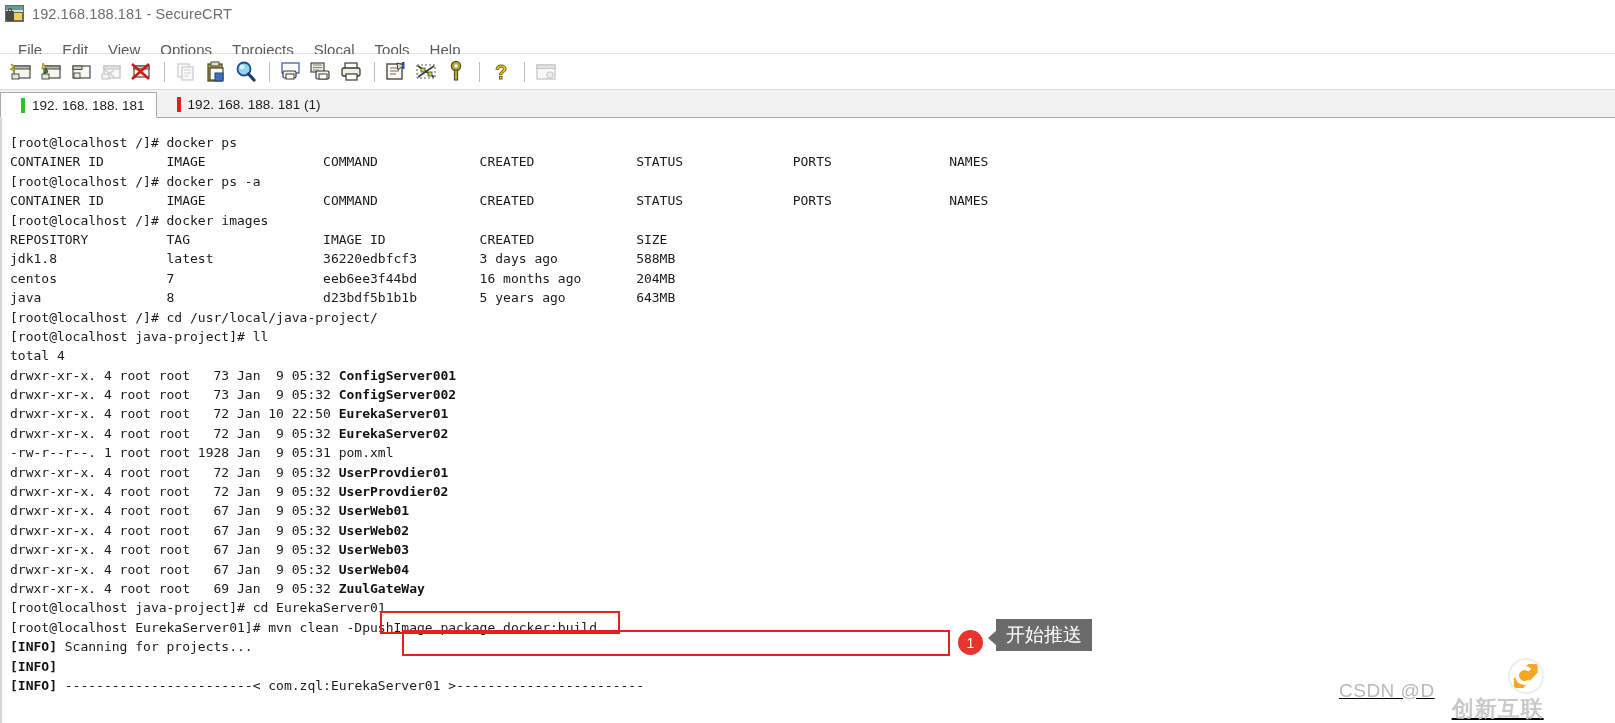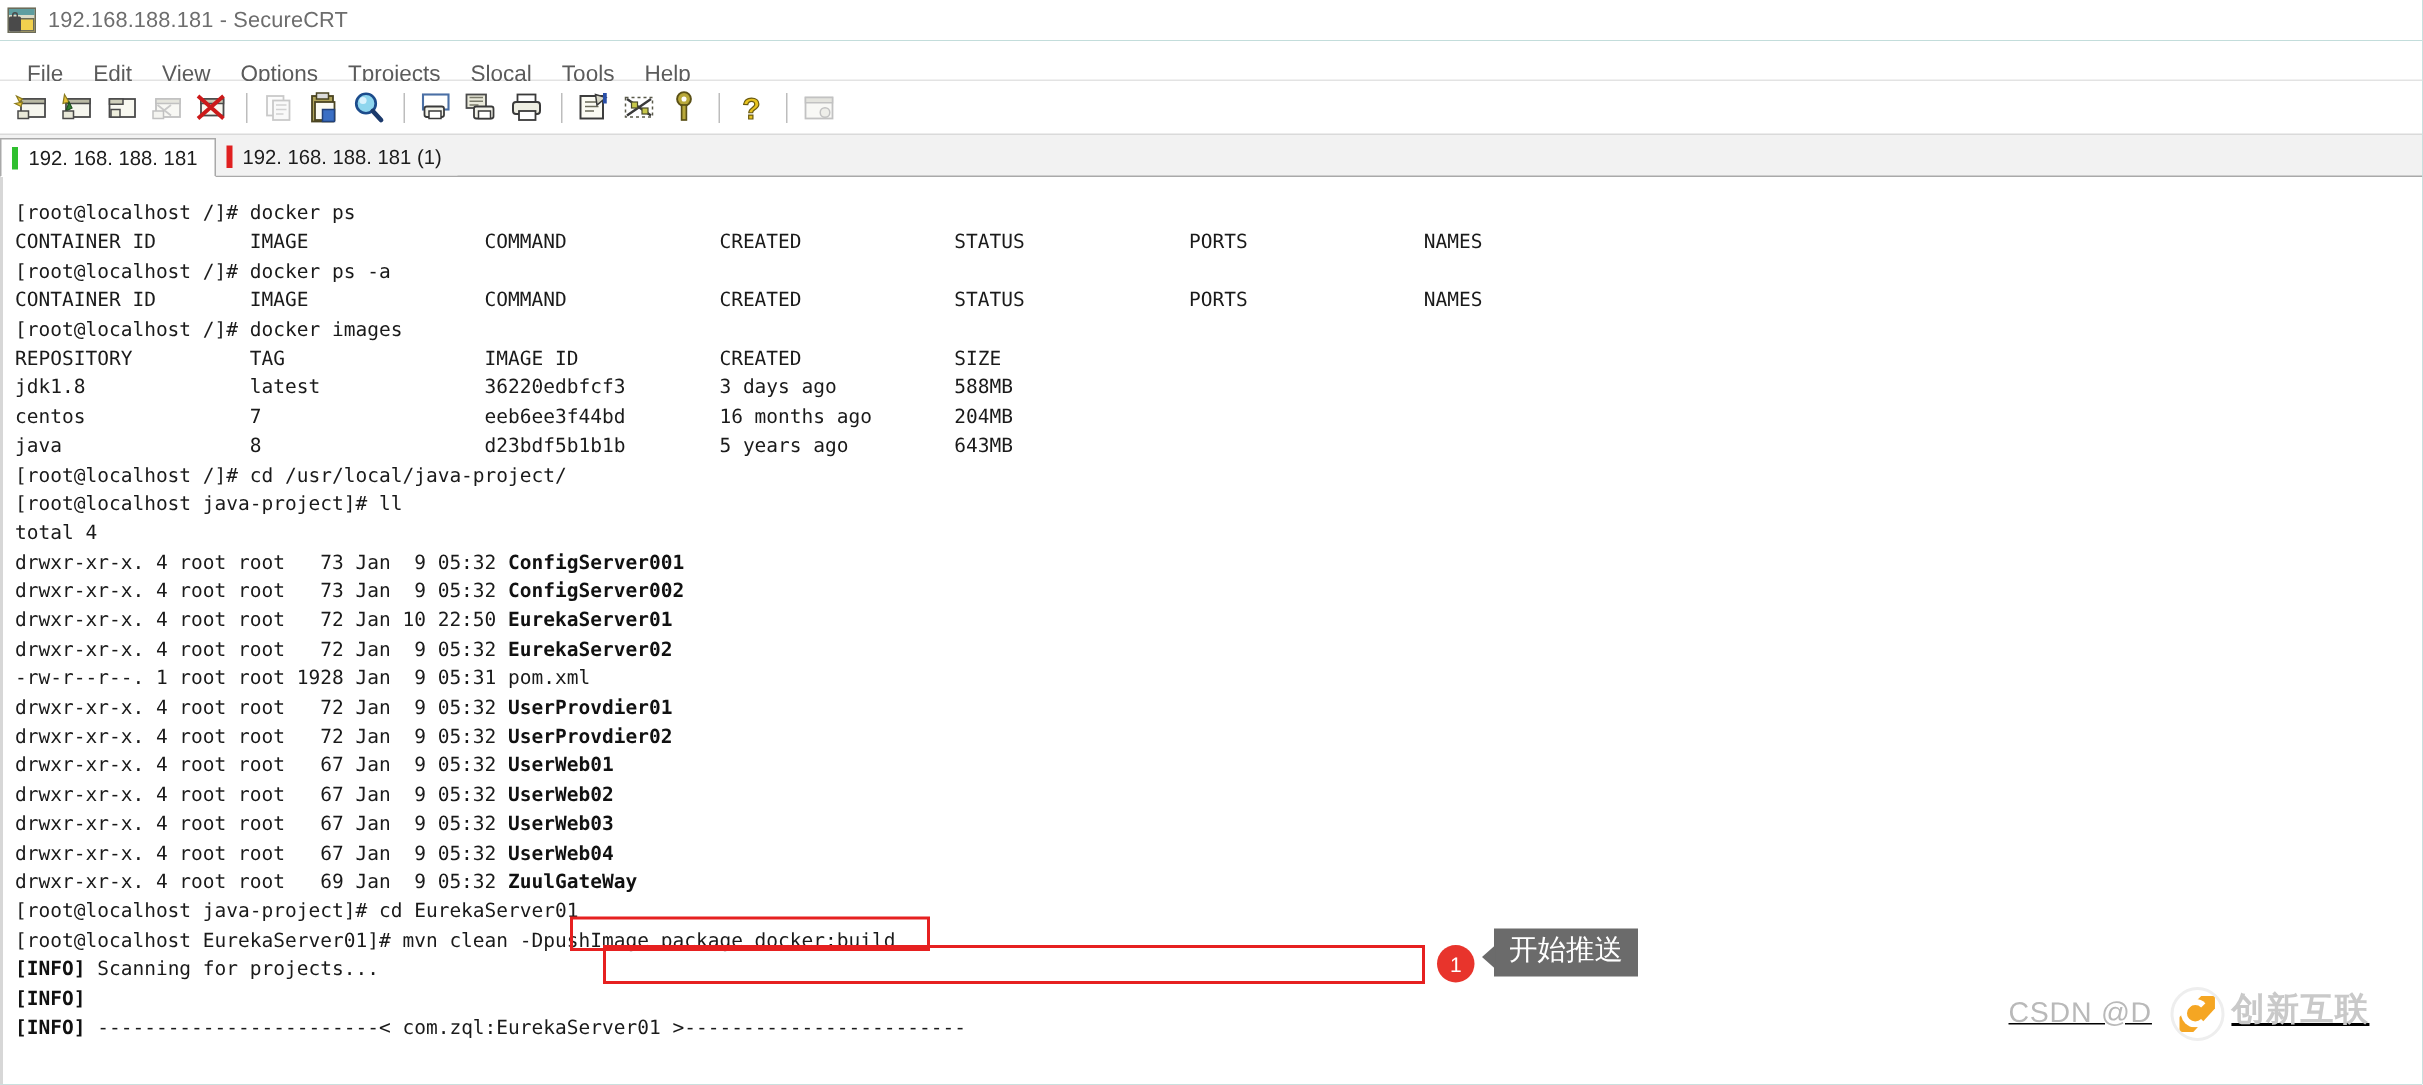--- a/index.html
+++ b/index.html
@@ -145,21 +145,21 @@
     background: #f2f2f2;
     display: flex;
     align-items: flex-end;
     box-sizing: border-box;
     border-bottom: 1px solid #a9a9a9;
   }
   .tab {
     height: 26px;
     display: flex;
     align-items: center;
-    padding: 0 11px 0 7px;
+    padding: 0 11px 0 20px;
     font-size: 13.5px;
     color: #1c1c1c;
     box-sizing: border-box;
     white-space: nowrap;
     cursor: default;
   }
   .tab.active {
     background: #ffffff;
     border: 1px solid #a9a9a9;
     border-bottom: 1px solid #ffffff;
@@ -215,21 +215,21 @@
     display: flex;
     align-items: center;
     justify-content: center;
     font-weight: normal;
   }
   .tooltip {
     position: absolute;
     background: #6b6b6b;
     color: #ffffff;
     font-size: 19px;
-    font-family: Liberation Mono, monospace;
+    font-family: Liberation Serif, serif;
     padding: 6px 10px 7px 10px;
     white-space: nowrap;
     line-height: 1;
   }
   .tooltip::before {
     content: "";
     position: absolute;
     left: -8px;
     top: 11px;
     width: 0; height: 0;
@@ -247,22 +247,23 @@
   }
   .wm-text {
     font-size: 19px;
     color: #b9b9b9;
     font-family: "Liberation Sans", sans-serif;
     letter-spacing: 0.5px;
     white-space: nowrap;
   }
   .wm-logo {
     display: flex;
-    align-items: flex-start;
+    align-items: flex-end;
     margin-left: 12px;
+    flex-direction: column;
   }
   .wm-mark {
     position: relative;
     width: 32px; height: 32px;
     border-radius: 50%;
     background: #ffffff;
     border: 2px solid #eeeeee;
     overflow: hidden;
     flex: 0 0 auto;
   }

